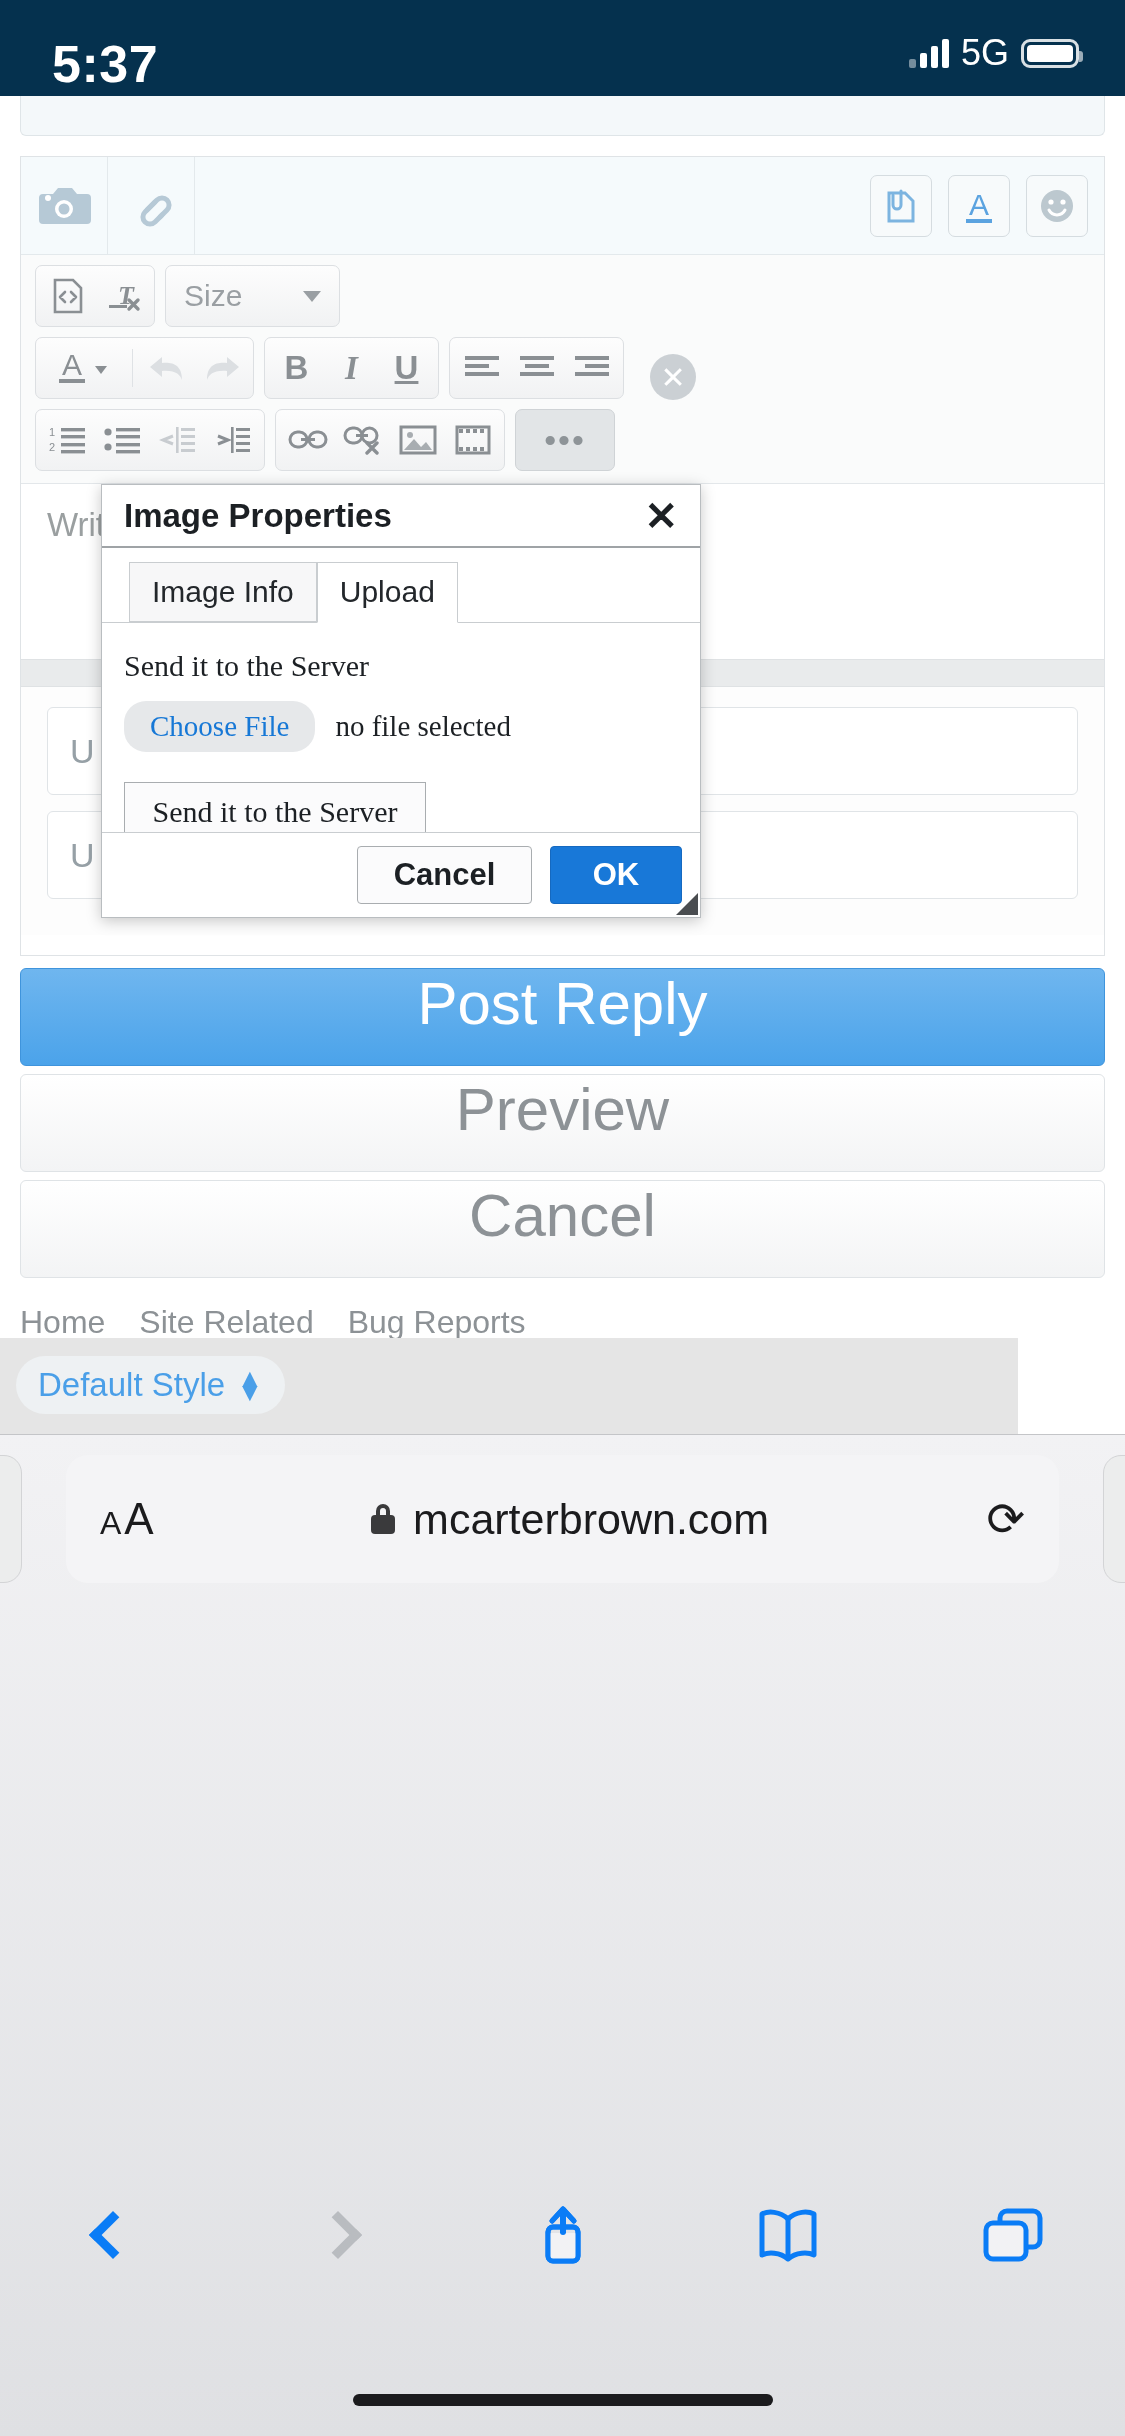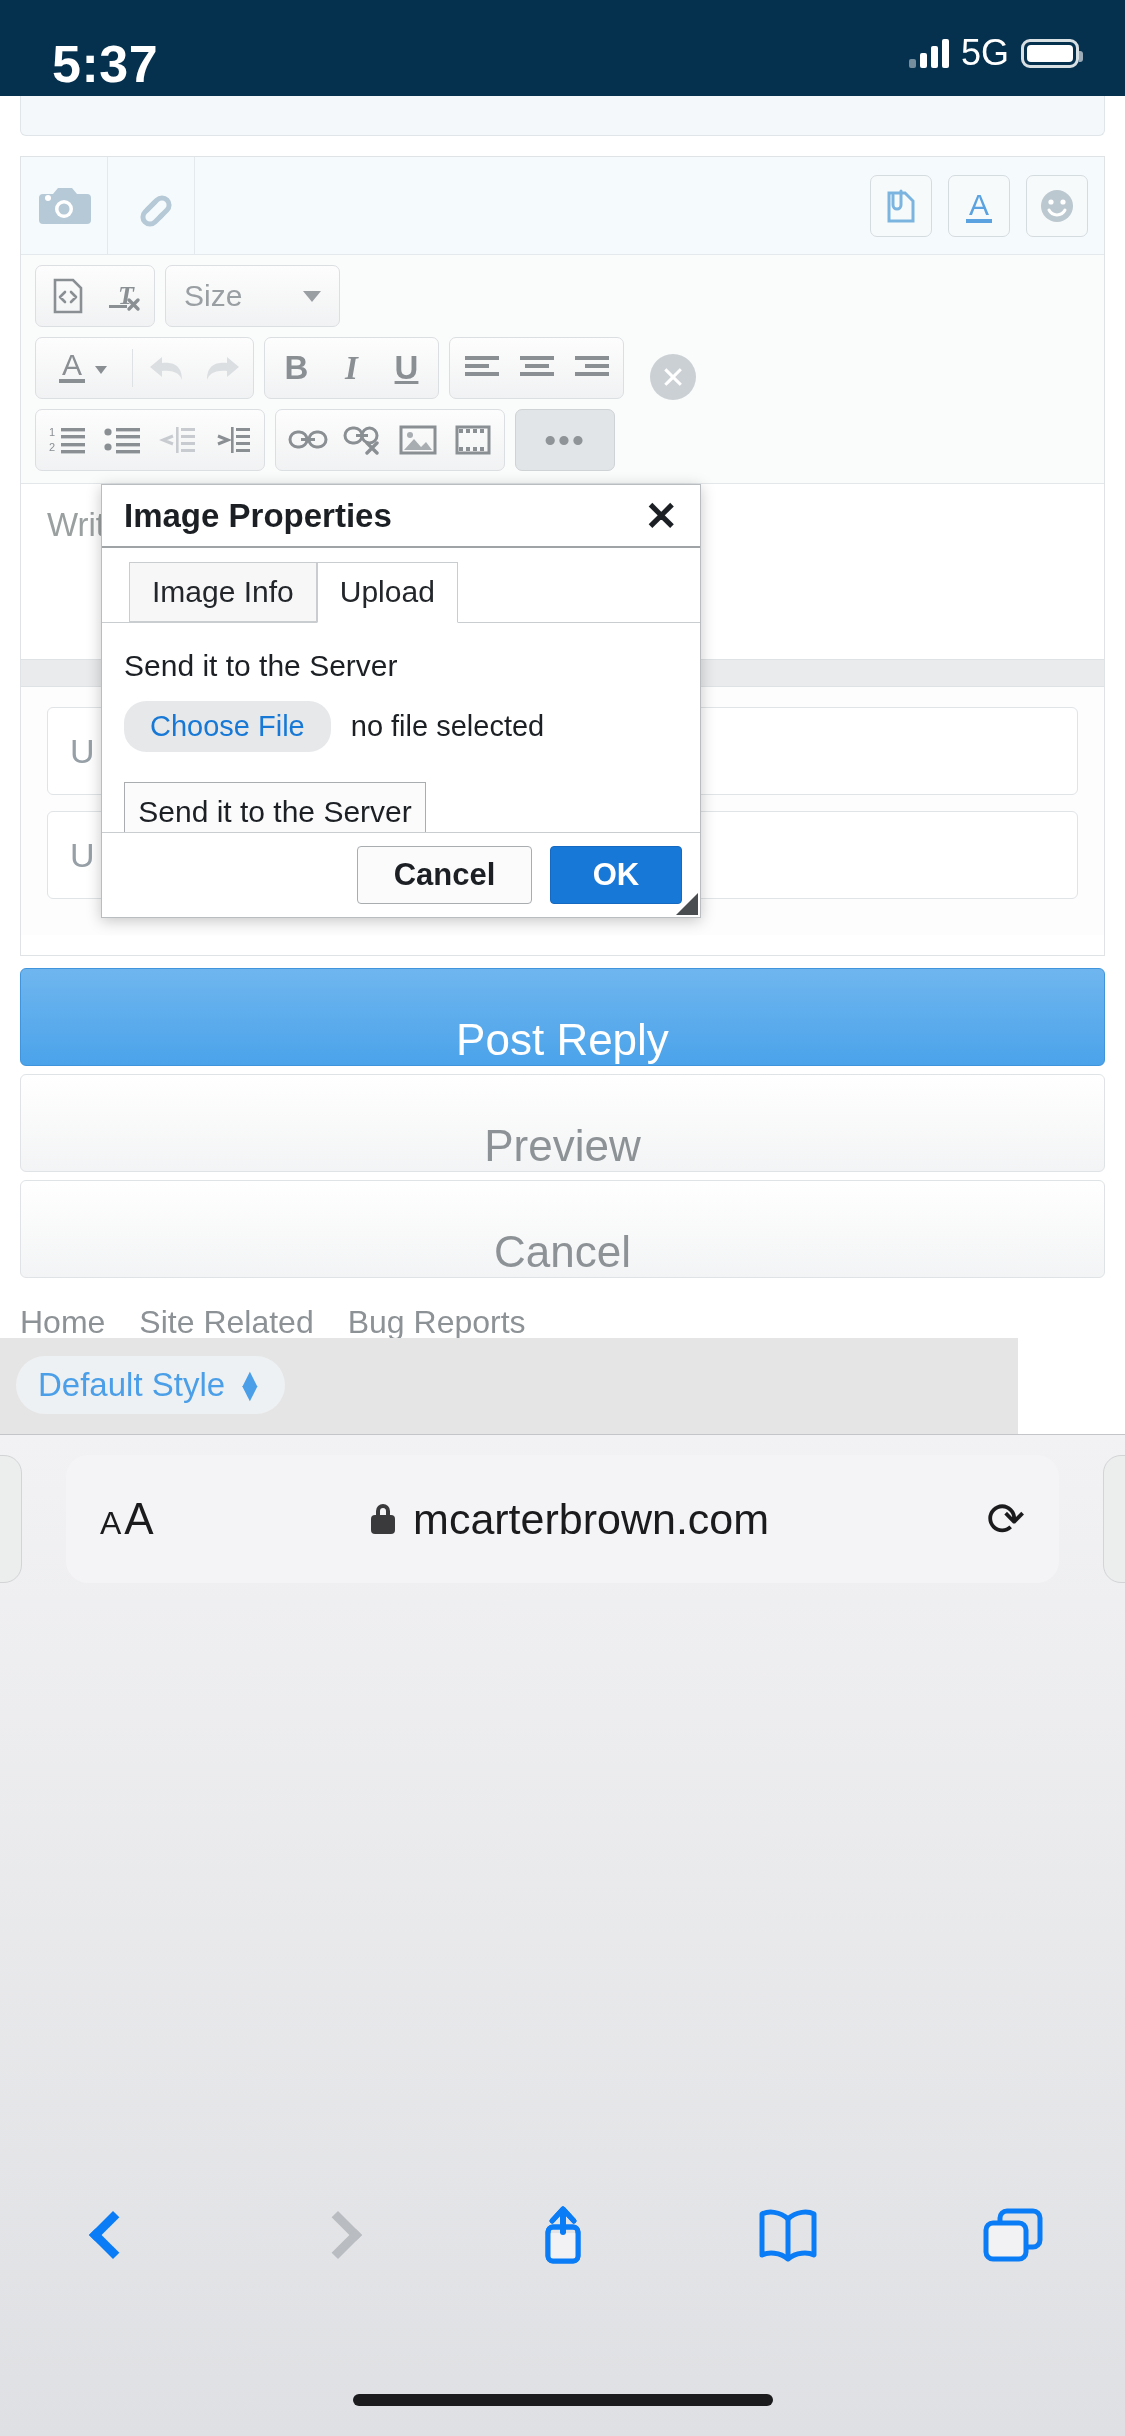--- a/index.html
+++ b/index.html
@@ -108,22 +108,22 @@
   .lower-fields{ padding:20px 26px; background:#fdfdfd;}
   .lfield{
     height:88px;border:1px solid #e0e4e7;border-radius:6px;background:#fff;
     display:flex;align-items:center;padding:0 22px;color:#96a0a6;font-size:34px;
     margin-bottom:16px;
   }
 
   
   .btn-wide{
     position:absolute; left:20px; width:1085px; height:98px;
-    border-radius:6px; display:flex;align-items:flex-end;justify-content:center;
-    font-size:44px;
+    border-radius:6px; display:flex;align-items:flex-start;justify-content:center;
+    font-size:60px;
   }
   .btn-post{
     top:872px; background:linear-gradient(#6fb6ef,#4ba3ea);
     color:#fff; border:1px solid #3f94dc;
   }
   .btn-prev{ top:978px; background:linear-gradient(#ffffff,#f3f4f5); color:#8d9296; border:1px solid #dfe3e6;}
   .btn-canc{ top:1084px; background:linear-gradient(#ffffff,#f3f4f5); color:#8d9296; border:1px solid #dfe3e6;}
 
   .footlinks{
     position:absolute; left:20px; top:1208px; display:flex; gap:34px;
@@ -195,21 +195,21 @@
     padding:0 22px; border-bottom:2px solid #9fa3a6;
   }
   .dlg-title{ font-size:33px; font-weight:bold; color:#1c2024;}
   .dlg-x{ font-size:40px; color:#1c2024; font-weight:bold; line-height:1;}
   .dlg-tabs{ display:flex; gap:0; padding:14px 20px 0 27px; border-bottom:1px solid #c9cdd0; }
   .dtab{
     padding:12px 22px; border:1px solid #c9cdd0; background:#f7f7f8;
     font-size:30px; color:#23272b; border-bottom:1px solid #c9cdd0;
   }
   .dtab.active{ background:#fff; border-bottom:1px solid #fff; margin-bottom:-1px;}
-  .dlg-body{ padding:26px 6px 0 22px; height:215px;}
+  .dlg-body{ padding:26px 6px 0 22px; height:215px;font-family:Liberation Serif, serif;}
   .dlg-label{ font-size:30px; color:#1c2024; margin-bottom:18px;}
   .filerow{ display:flex; align-items:center; gap:20px; margin-bottom:30px;}
   .choose{
     background:#e6e8ea; border-radius:22px; padding:9px 26px;
     color:#1778d6; font-size:29px;
   }
   .nofile{ font-size:29px; color:#1c2024;}
   .sendbtn{
     width:302px; height:60px; border:1px solid #a9adb0; background:#fbfbfc;
     display:flex; align-items:center; justify-content:center;

